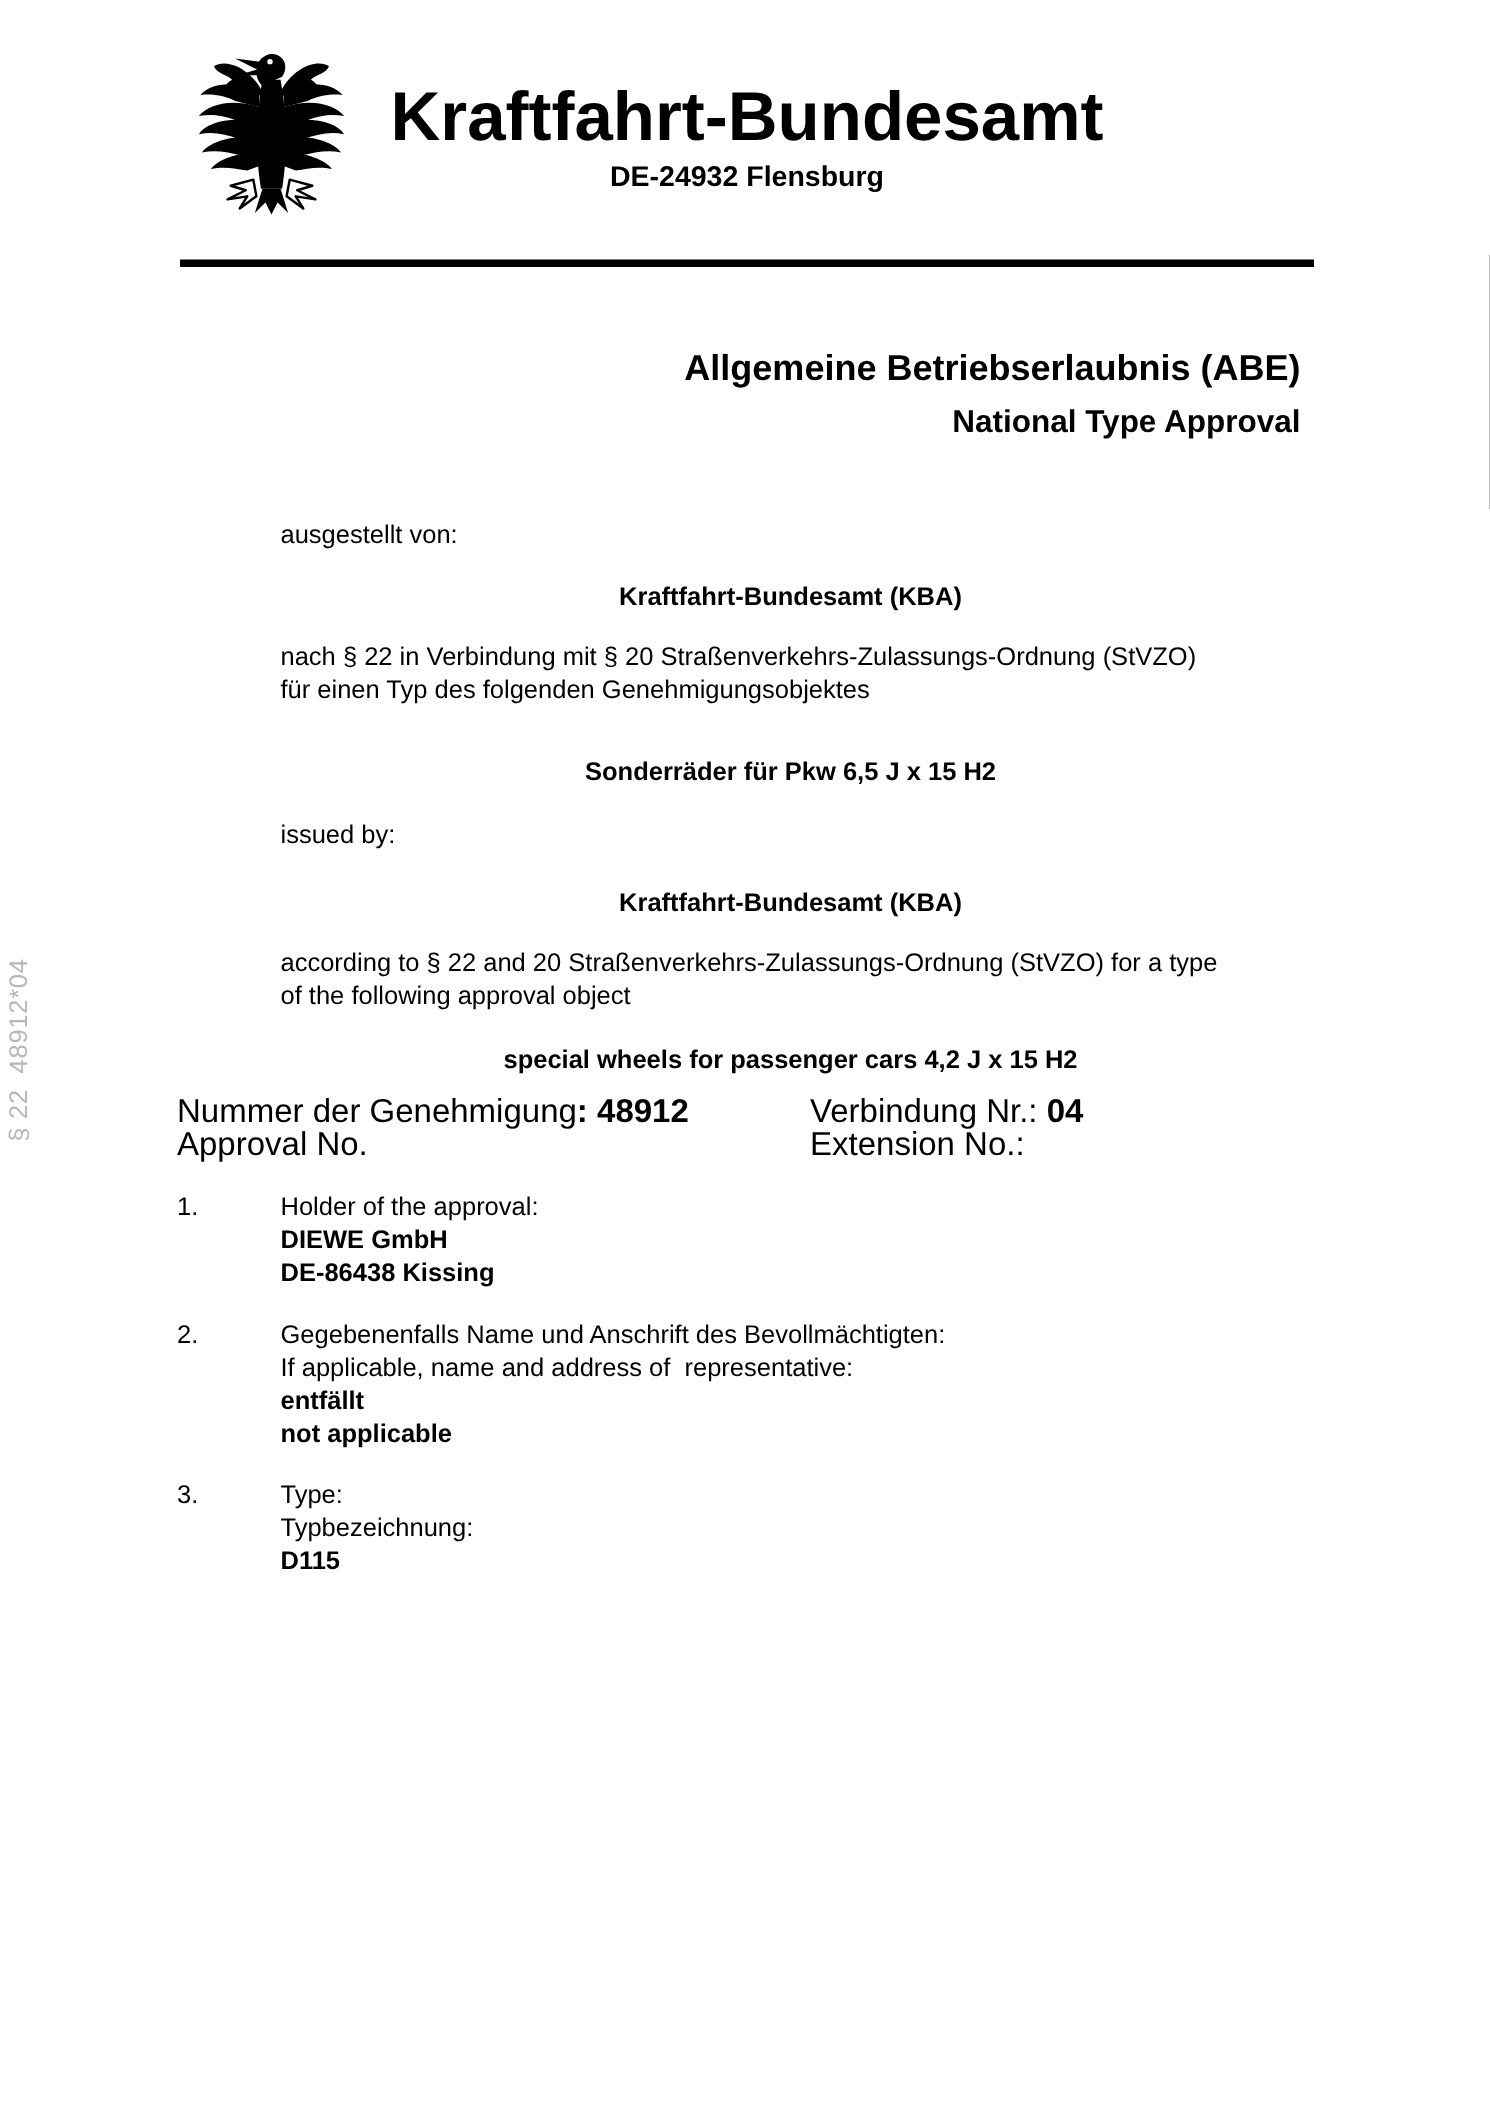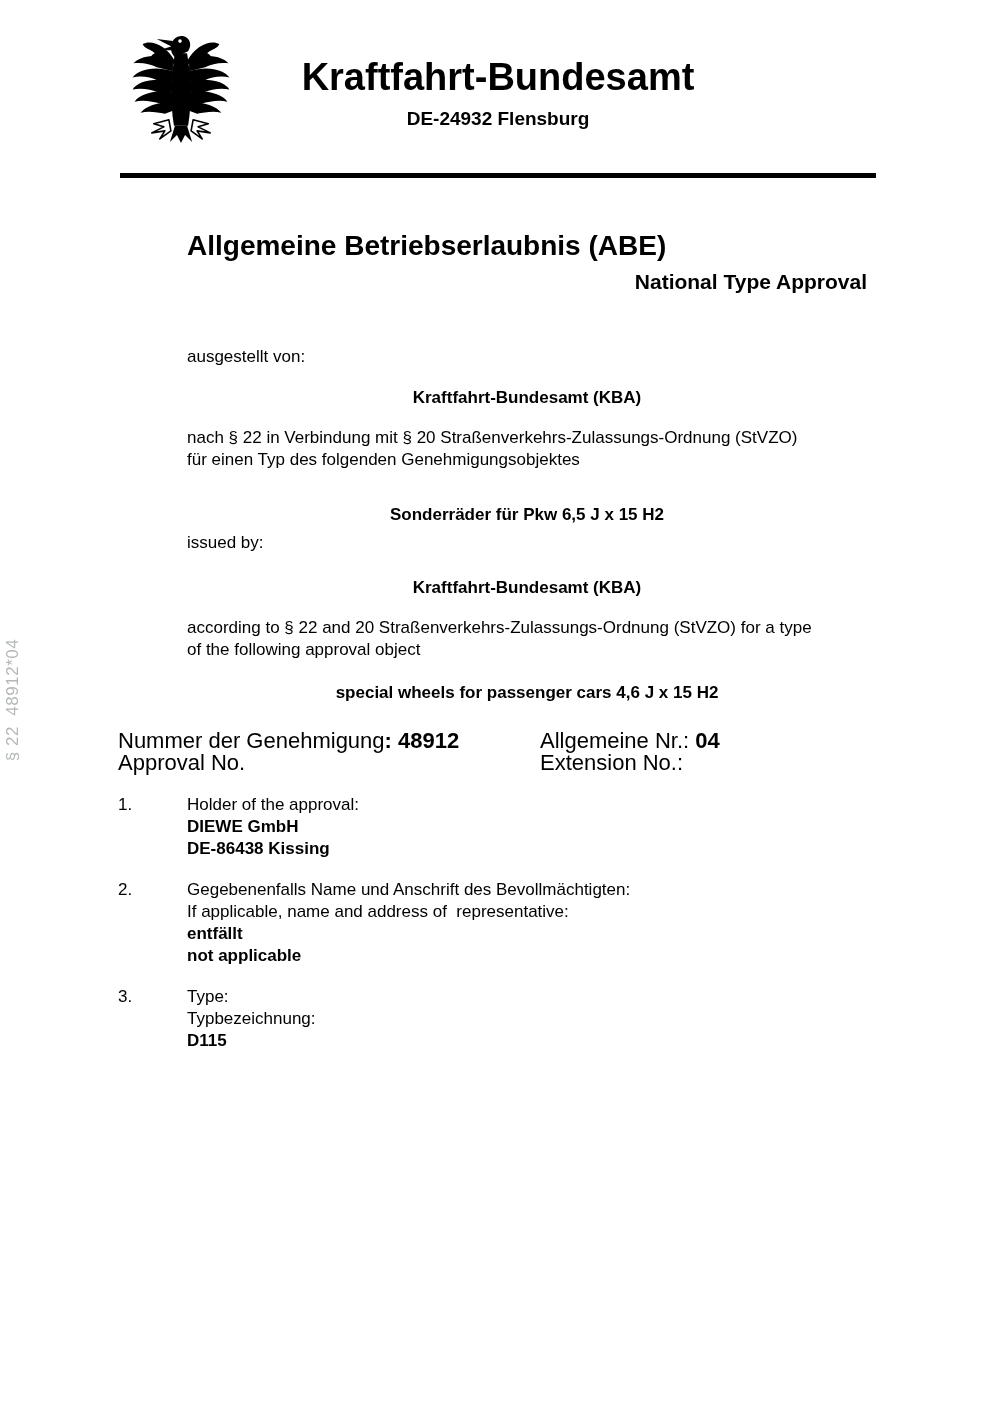--- a/index.html
+++ b/index.html
@@ -30,54 +30,54 @@
     position:absolute;
     left:130px; top:31px;
     width:102px; height:113px;
   }
   .header-text {
     position:absolute;
     left:120px; top:56px; width:756px;
     text-align:center;
   }
   .agency-name {
-    font-size:38px; font-weight:bold; line-height:42px;
+    font-size:46px; font-weight:bold; line-height:42px;
     letter-spacing:0px; margin:0;
   }
   .agency-address {
     font-size:19px; font-weight:bold; line-height:22px;
     margin-top:10px;
   }
   .rule {
     position:absolute;
     left:120px; top:173px;
     width:756px; height:5px;
     background:#000;
   }
 
   
   .content {
     position:absolute;
     left:187px; top:230px; width:680px;
     font-size:17px; line-height:22px;
   }
   .title-de {
-    font-size:28px; font-weight:bold; line-height:32px;
-    text-align:left; margin:0;
+    font-size:24px; font-weight:bold; line-height:32px;
+    text-align:right; margin:0;
   }
   .title-en {
     font-size:21px; font-weight:bold; line-height:24px;
     text-align:right; margin:8px 0 0 0;
   }
   .center-bold { text-align:center; font-weight:bold; }
   .mt-intro1 { margin-top:52px; }
   .mt-kba1 { margin-top:19px; }
   .mt-basis-de { margin-top:18px; }
   .mt-subject-de { margin-top:33px; }
-  .mt-intro2 { margin-top:6px; }
+  .mt-intro2 { margin-top:20px; }
   .mt-kba2 { margin-top:23px; }
   .mt-basis-en { margin-top:18px; }
   .mt-subject-en { margin-top:21px; }
 
   
   .numbers {
     position:absolute;
     left:118px; top:730px; width:760px;
     font-size:22px; line-height:22px;
     display:flex;
@@ -153,33 +153,33 @@
       <div class="pre">für einen Typ des folgenden Genehmigungsobjektes</div>
     </div>
     <div class="center-bold mt-subject-de pre">Sonderräder für Pkw 6,5 J x 15 H2</div>
 
     <div class="mt-intro2 pre">issued by:</div>
     <div class="center-bold mt-kba2 pre">Kraftfahrt-Bundesamt (KBA)</div>
     <div class="mt-basis-en">
       <div class="pre">according to § 22 and 20 Straßenverkehrs-Zulassungs-Ordnung (StVZO) for a type</div>
       <div class="pre">of the following approval object</div>
     </div>
-    <div class="center-bold mt-subject-en pre">special wheels for passenger cars 4,6 J x 15 H2</div>
+    <div class="center-bold mt-subject-en pre">special wheels for passenger cars 4,2 J x 15 H2</div>
   </div>
 
   <div class="numbers">
     <div class="col1">
       <div>
         <span class="pre">Nummer der Genehmigung</span><span class="b pre">: 48912</span>
       </div>
       <div class="pre">Approval No.</div>
     </div>
     <div class="col2">
       <div>
-        <span class="pre">Allgemeine Nr.: </span><span class="b pre">04</span>
+        <span class="pre">Verbindung Nr.: </span><span class="b pre">04</span>
       </div>
       <div class="pre">Extension No.:</div>
     </div>
   </div>
 
   <div class="items">
 
     <div class="item">
       <div class="item-num pre">1.</div>
       <div class="item-body">

